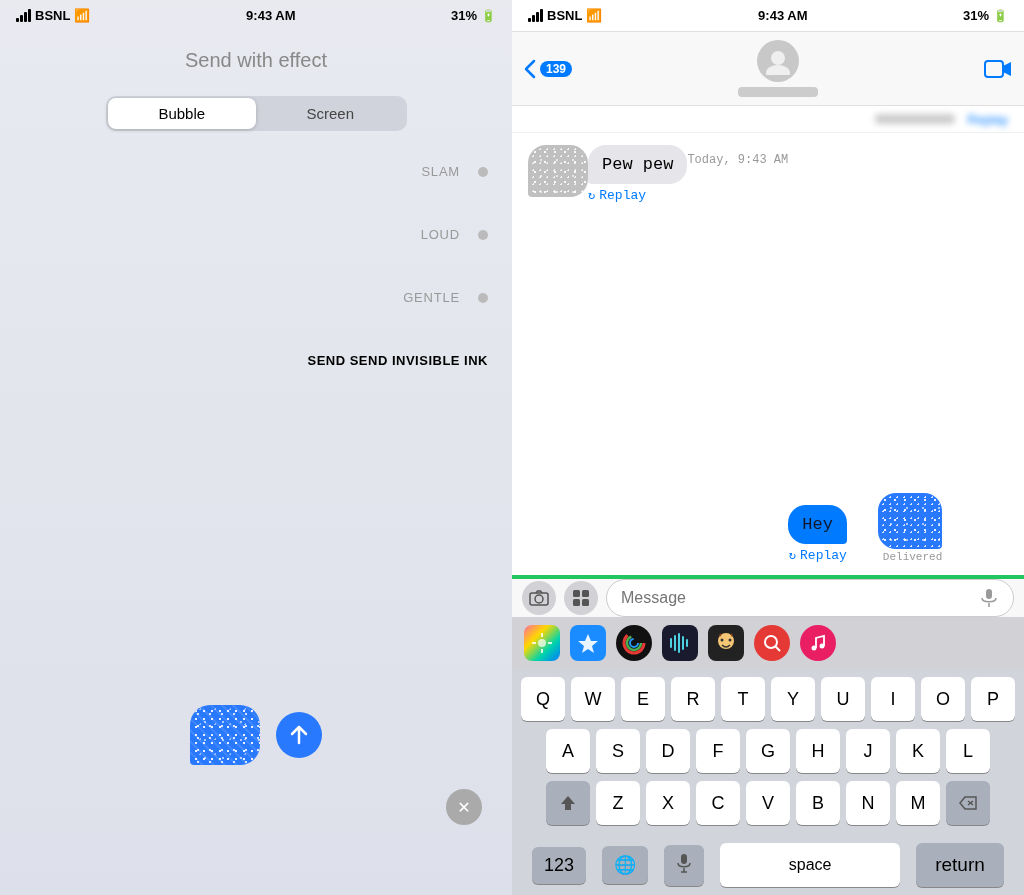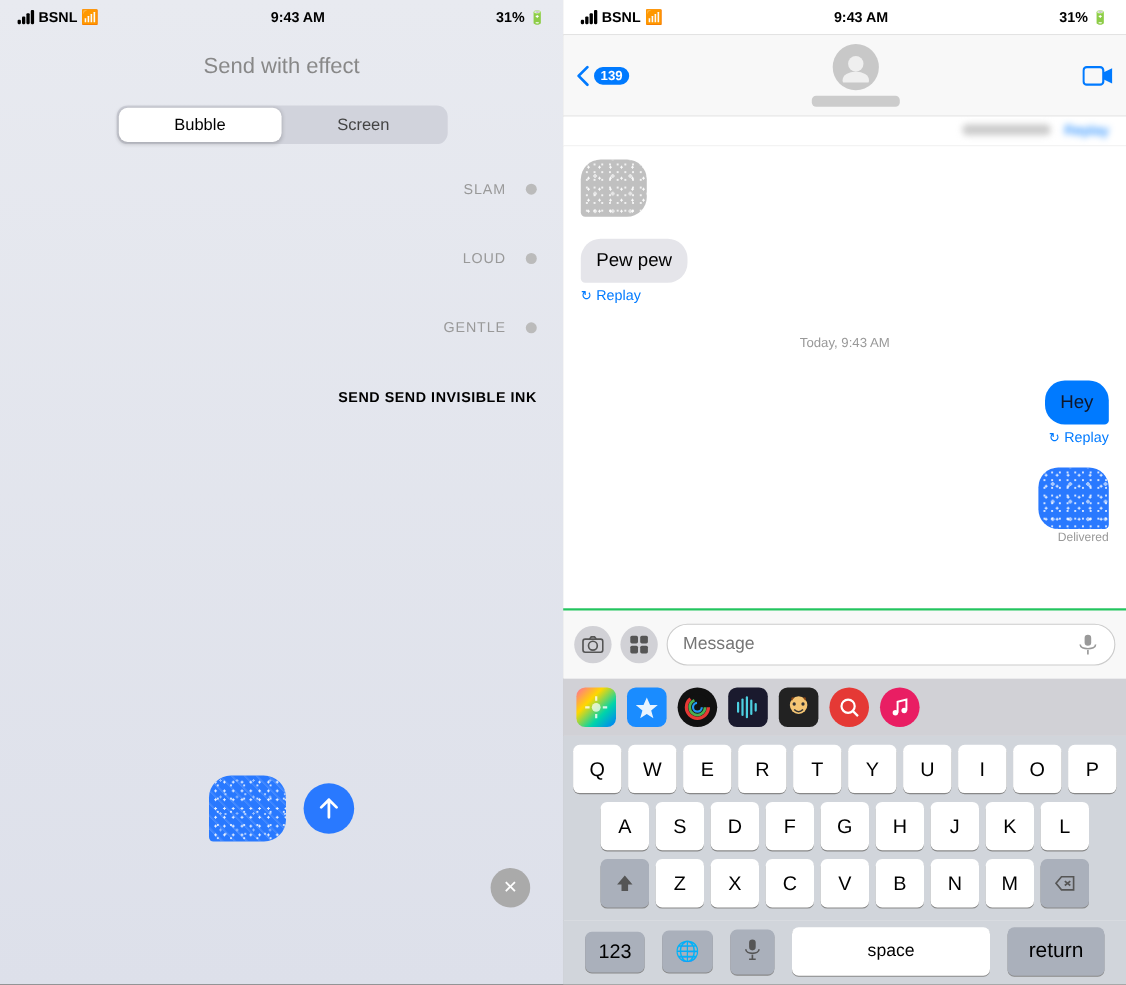--- a/index.html
+++ b/index.html
@@ -273,22 +273,23 @@
       display: flex;
       gap: 12px;
     }
 
     .messages-area {
       flex: 1;
       padding: 12px 16px;
       overflow-y: auto;
       background: #fff;
       display: flex;
-      flex-direction: column;
-      gap: 20px;
+      flex-direction: row;
+      gap: 0;
+      font-family: Liberation Mono, monospace;
     }
 
     
     .bubble-incoming {
       display: flex;
       flex-direction: column;
       align-items: flex-start;
       max-width: 75%;
     }
 
@@ -368,22 +369,22 @@
         radial-gradient(circle, rgba(255,255,255,0.9) 1px, transparent 1px),
         radial-gradient(circle, rgba(255,255,255,0.6) 1.5px, transparent 1.5px),
         radial-gradient(circle, rgba(255,255,255,0.8) 1px, transparent 1px);
       background-size: 10px 10px, 16px 16px, 7px 7px;
       background-position: 2px 2px, 5px 7px, 9px 1px;
     }
 
     
     .input-area {
       background: #f8f8f8;
-      border-top: 2px solid #22c55e;
-      padding: 12px 10px;
+      border-top: 4px solid #22c55e;
+      padding: 0 10px;
       display: flex;
       align-items: center;
       gap: 8px;
     }
 
     .input-icon-btn {
       width: 34px;
       height: 34px;
       border-radius: 50%;
       background: #d1d1d6;

